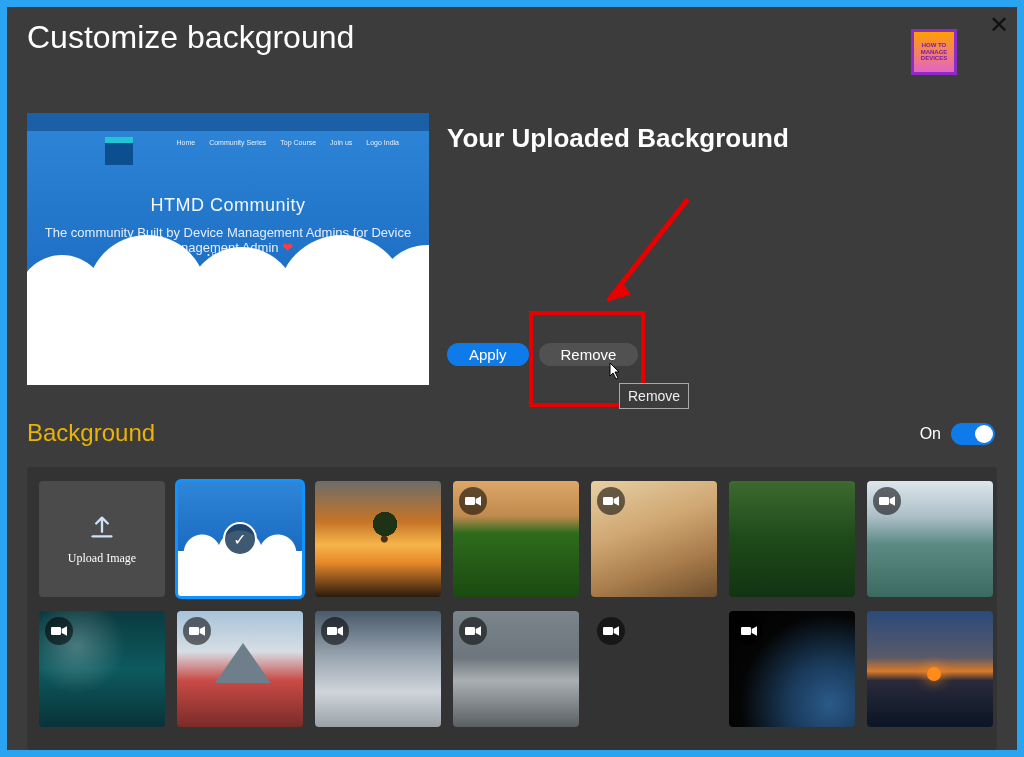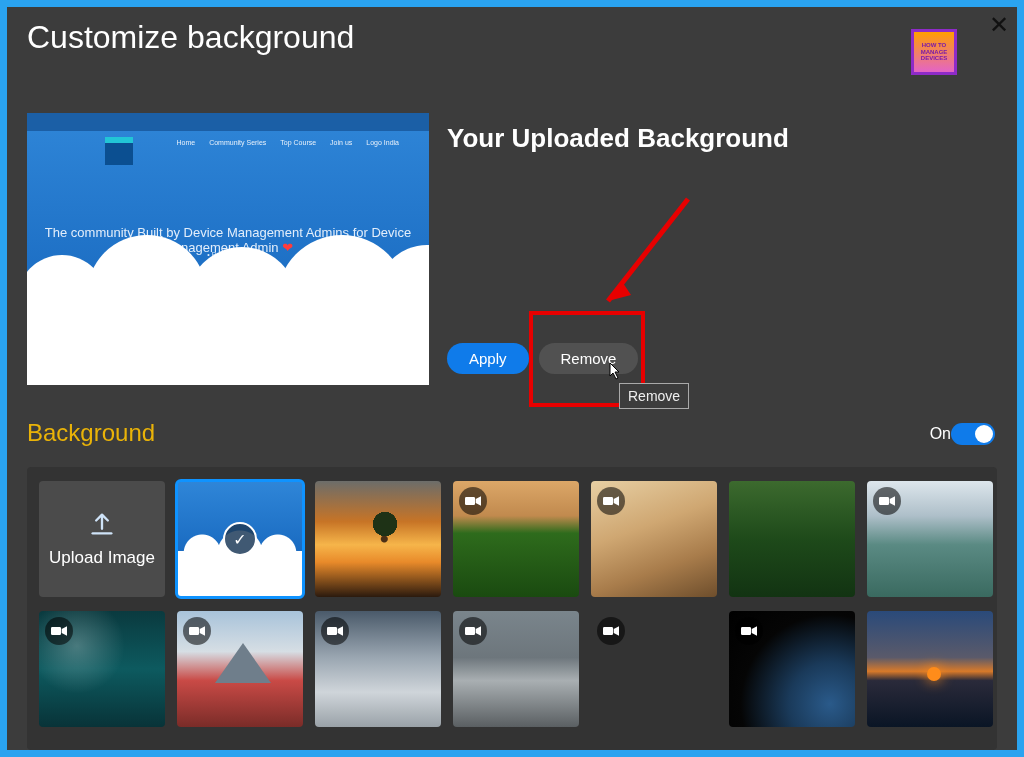--- a/index.html
+++ b/index.html
@@ -79,21 +79,21 @@
   .right-title {
     position: absolute; left: 440px; top: 116px;
     font-size: 26px; font-weight: 700;
   }
 
   .btn-row {
     position: absolute; left: 440px; top: 336px;
     display:flex; gap:10px; align-items:center;
   }
   .btn {
-    height:31px; padding:0 22px; border-radius:20px;
+    height:23px; padding:0 22px; border-radius:20px;
     display:flex; align-items:center; justify-content:center;
     font-size:15px; cursor:pointer; border:none;
   }
   .btn-apply { background:#0f7bea; color:#fff; font-weight:500; }
   .btn-remove { background:#515151; color:#fff; }
 
   .annot-box {
     position:absolute; left:522px; top:304px;
     width:116px; height:96px;
     border:4px solid #e80000;
@@ -112,21 +112,21 @@
     position:absolute; left:576px; top:184px; width:120px; height:130px;
     pointer-events:none;
   }
 
   .section-title {
     position:absolute; left:20px; top:412px;
     font-size:24px; font-weight:500; color:#eab308;
   }
   .toggle-wrap {
     position:absolute; right:22px; top:416px;
-    display:flex; align-items:center; gap:0;
+    display:flex; align-items:center; gap:10px;
   }
   .toggle-label { font-size:16px; color:#fff; }
   .toggle {
     width:44px; height:22px; background:#0f7bea; border-radius:11px;
     position:relative; cursor:pointer;
   }
   .toggle::after {
     content:""; position:absolute; top:2px; right:2px;
     width:18px; height:18px; border-radius:50%; background:#fff;
   }
@@ -141,21 +141,21 @@
   .tile {
     width:126px; height:116px; border-radius:4px;
     position:relative; cursor:pointer; overflow:hidden;
     flex-shrink:0;
   }
   .upload-tile {
     background:#4b4b4b; display:flex; flex-direction:column;
     align-items:center; justify-content:center; gap:10px;
   }
   .upload-tile .upicon { color:#cfe3f8; font-size:20px; }
-  .upload-tile .uptext { font-size:17px; color:#fff; }
+  .upload-tile .uptext { font-size:12px; color:#fff;font-family:Liberation Serif, serif; }
 
   .tile.selected { outline:3px solid #0f93ff; outline-offset:-1px; }
   .tile .check {
     position:absolute; top:50%; left:50%; transform:translate(-50%,-50%);
     width:34px; height:34px; border-radius:50%;
     background:rgba(30,60,90,.85); border:2px solid #fff;
     display:flex; align-items:center; justify-content:center;
     color:#fff; font-size:16px;
   }
   .vid-badge {
@@ -215,20 +215,21 @@
 <div class="preview">
   <div class="topbar"></div>
   <div class="logoicon"></div>
   <div class="nav">
     <span>Home</span>
     <span>Community Series</span>
     <span>Top Course</span>
     <span>Join us</span>
     <span>Logo India</span>
   </div>
+  <div class="title">HTMD Community</div>
   <div class="sub">
     <span>The community Built by Device Management Admins for Device Management Admin</span>
     <span class="heart">❤</span>
   </div>
   <div class="power">• Powered by</div>
   <div class="social">
     <span></span>
       <span></span>
       <span></span>
       <span></span>

